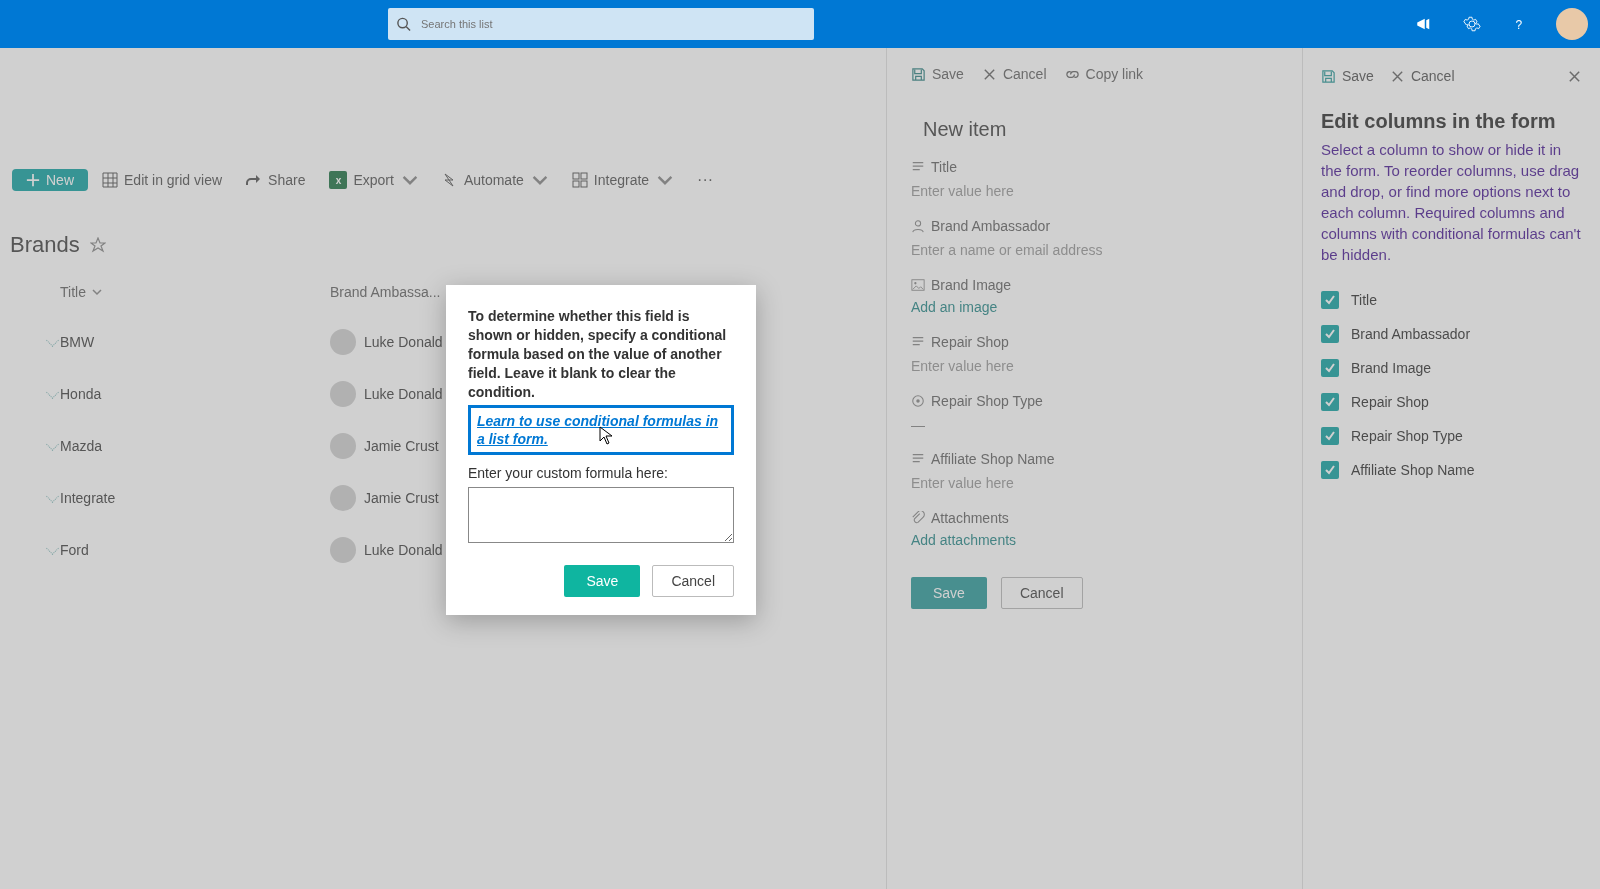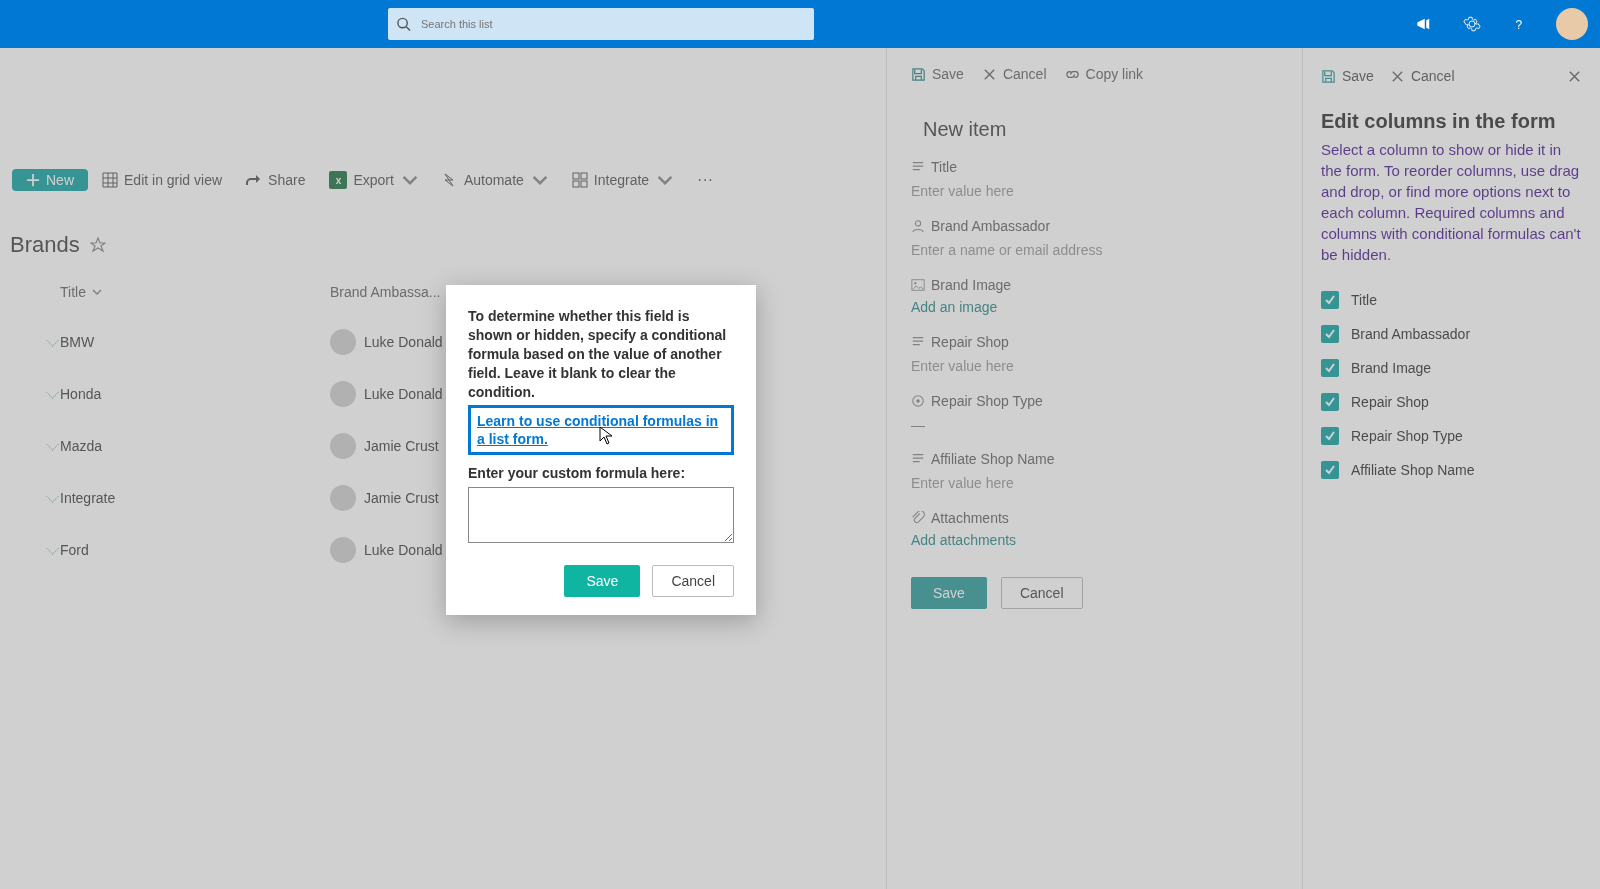--- a/index.html
+++ b/index.html
@@ -73,24 +73,24 @@
   .check-list { margin-top:18px; }
   .check-row { display:flex; align-items:center; gap:12px; height:34px; font-size:14px; color:#333; }
   .check-box { width:18px; height:18px; background:#15a3a3; border-radius:2px; display:flex; align-items:center; justify-content:center; }
   .check-box svg { width:12px; height:12px; fill:#fff; }
 
   
   .modal { position:absolute; left:446px; top:237px; width:310px; background:#fff; z-index:20; box-shadow:0 6px 24px rgba(0,0,0,0.25); padding:22px 22px 18px 22px; }
   .modal h3 { font-size:20px; font-weight:600; color:#333; line-height:1.25; }
   .modal .desc { font-size:14px; color:#333; font-weight:600; line-height:1.35; }
   .modal .link-box { border:3px solid #0078d4; padding:4px 6px; margin-top:4px; position:relative; }
-  .modal .link-box a { color:#0078d4; font-size:14px; font-weight:600; text-decoration:underline; }
+  .modal .link-box a { color:#0078d4; font-size:14px; font-weight:600; text-decoration:underline;font-style:italic; }
   .cursor { position:absolute; left:128px; top:18px; width:16px; height:20px; }
   .cursor svg { width:16px; height:20px; fill:#000; }
-  .modal .formula-label { font-size:14px; color:#333; font-weight:700; margin-top:10px; }
+  .modal .formula-label { font-size:14px; color:#333; font-weight:400; margin-top:10px; }
   .modal textarea { width:100%; height:56px; border:1px solid #888; margin-top:6px; resize:both; font-size:14px; padding:6px; }
   .modal .btn-row { display:flex; justify-content:flex-end; gap:12px; margin-top:18px; }
   .modal .btn-primary { background:#0fb5a0; }
 
   .excel-bubble { width:18px; height:18px; background:#217346; display:inline-flex; align-items:center; justify-content:center; color:#fff; font-size:10px; font-weight:bold; border-radius:2px; }
 
   
   .scroll-hint { position:absolute; right:0; top:48px; bottom:0; width:14px; background:#f0f0f0; z-index:0; }
 </style>
 </head>

